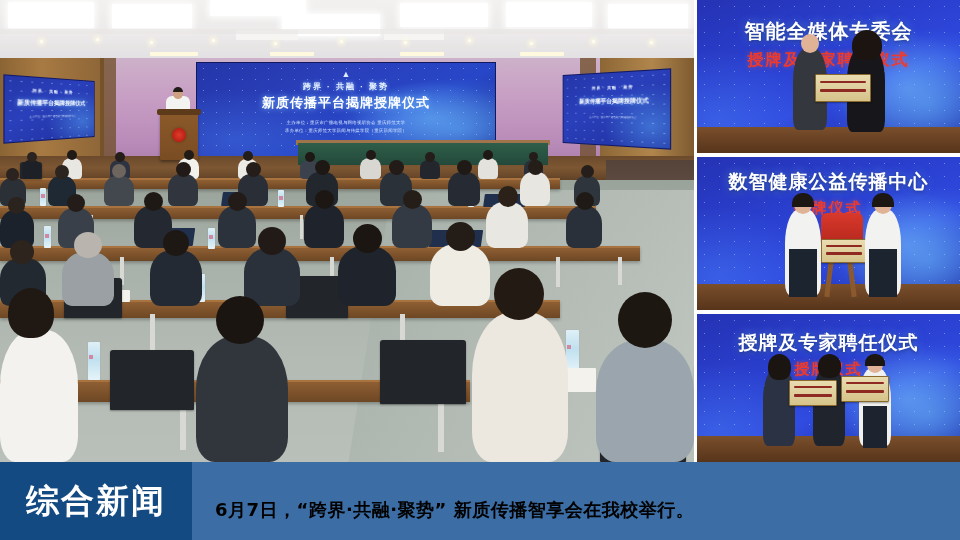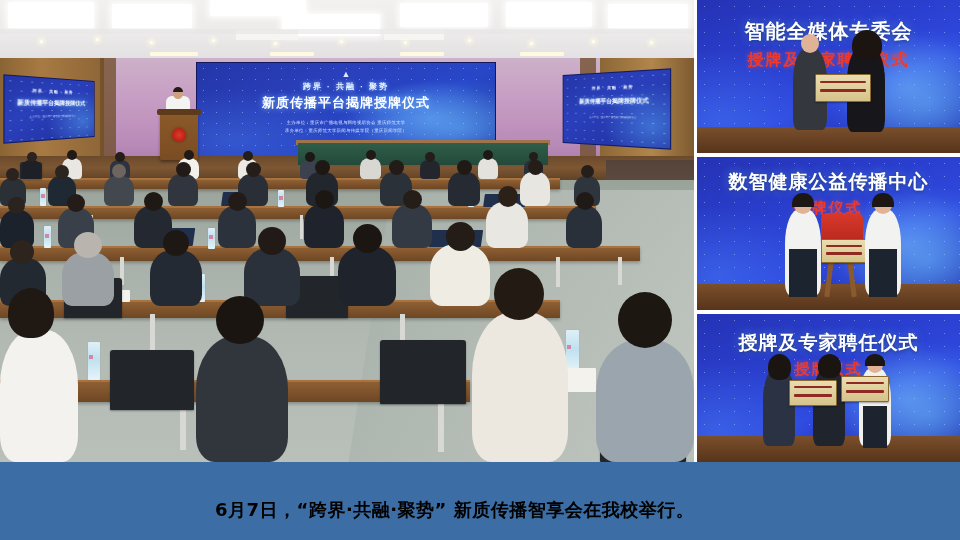--- a/index.html
+++ b/index.html
@@ -420,16 +420,19 @@
       </div>
       <div class="plaque" style="left:144px;top:62px;width:46px;height:24px;">
         <div class="plaque-line" style="top:5px;"></div>
         <div class="plaque-line" style="top:13px;height:3px;"></div>
       </div>
     </div>
 
   </div>
 
   <div class="banner">
+    <div class="banner-left">
+      <span class="banner-cat">综合新闻</span>
+    </div>
     <div class="banner-caption">6月7日，“跨界·共融·聚势” 新质传播智享会在我校举行。</div>
   </div>
 
 </div>
 
 </body></html>

